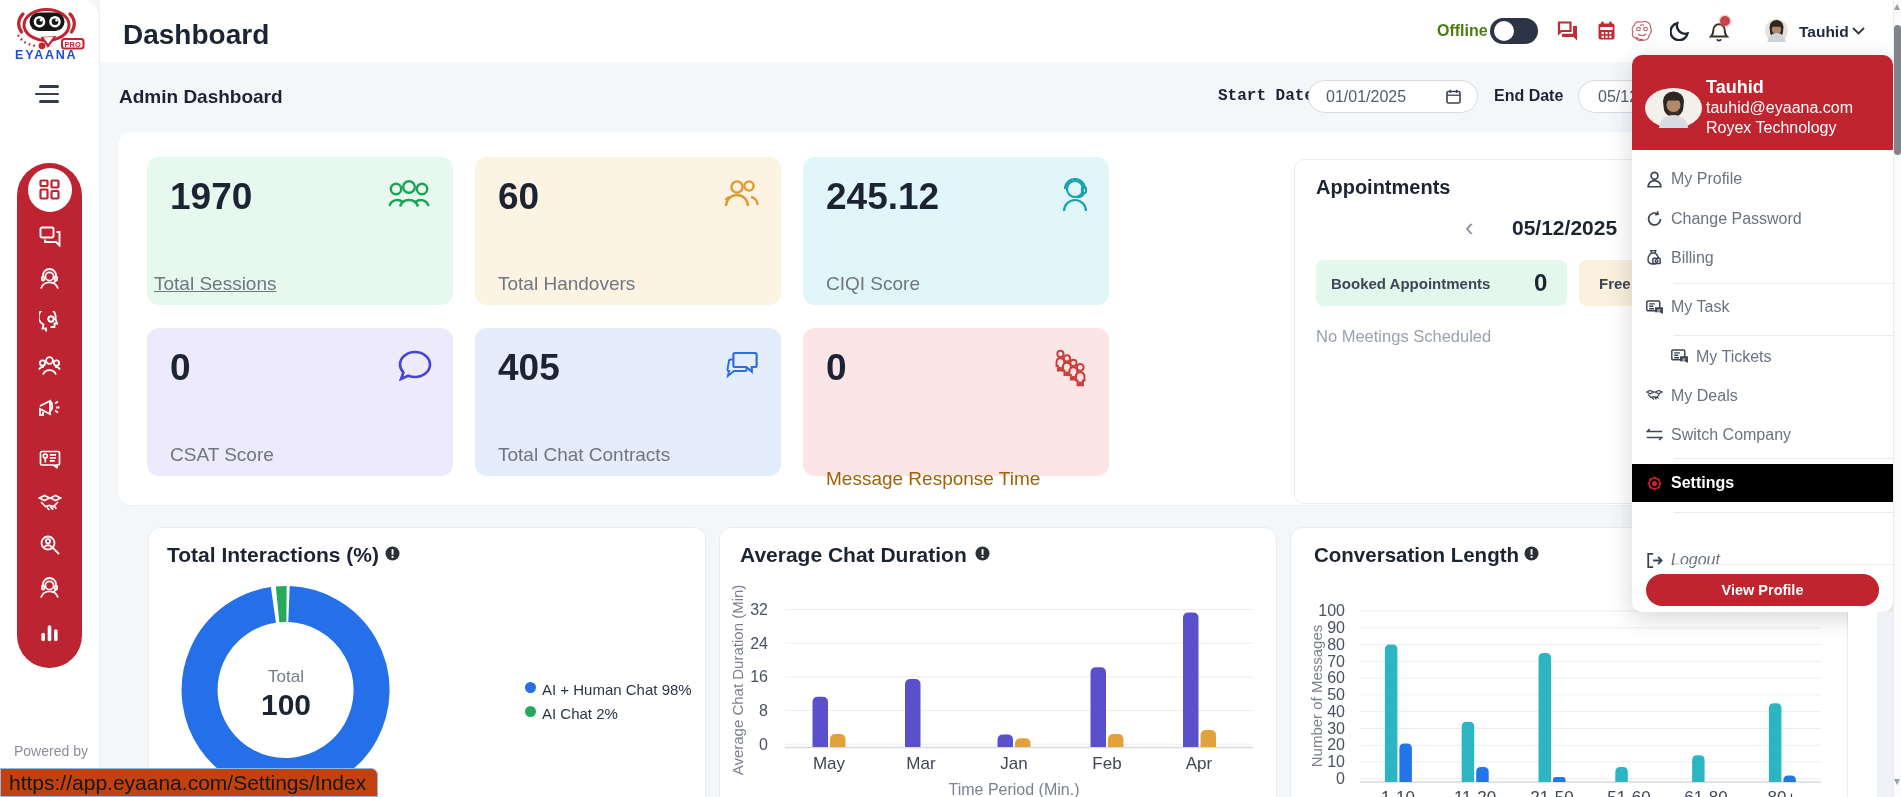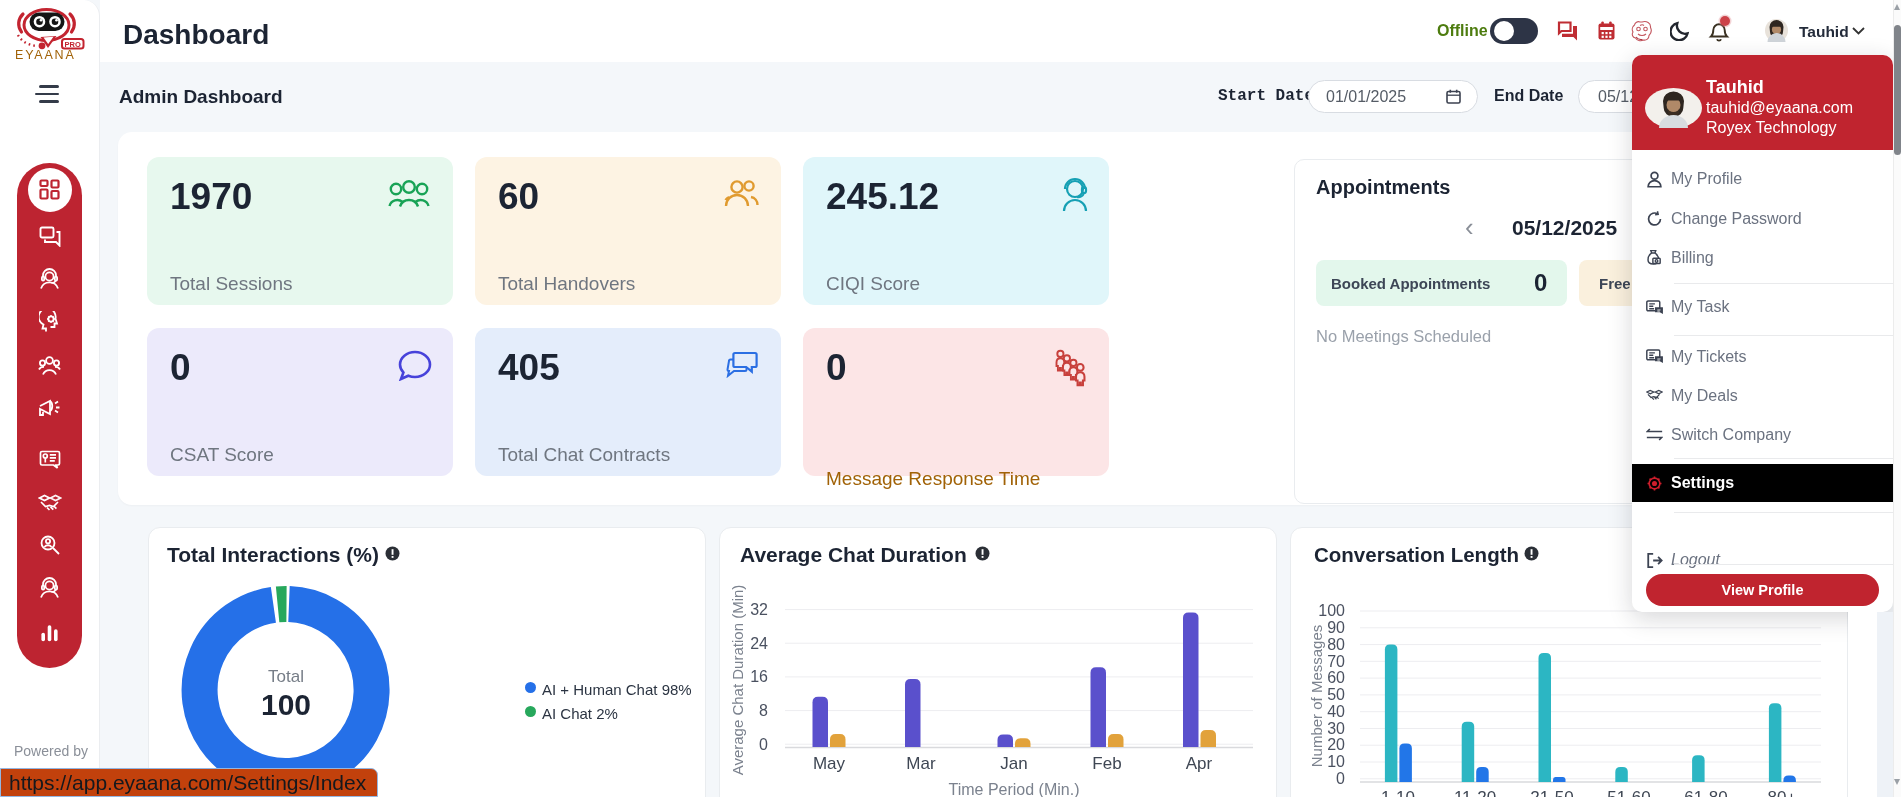--- a/index.html
+++ b/index.html
@@ -36,21 +36,21 @@
 <div class="abs ttl" style="left:1494px;top:87px;font-size:16px;">End Date</div>
 <div class="abs" style="left:1578px;top:80px;width:270px;height:33px;background:#fff;border:1px solid #d8dce2;border-radius:17px;"></div>
 <div class="abs" style="left:1598px;top:88px;font-size:16px;color:#555c66;">05/12/2025</div>
 
 
 <div class="abs" style="left:118px;top:132px;width:1759px;height:373px;background:#fff;border-radius:14px;box-shadow:0 1px 2px rgba(0,0,0,0.03);"></div>
 
 
 <div class="abs" style="left:147px;top:157px;width:306px;height:148px;background:#e7f8ee;border-radius:12px;"></div>
 <div class="abs ttl" style="left:170px;top:176px;font-size:37px;">1970</div>
-<div class="abs" style="left:170px;top:273px;font-size:19px;color:#6f7680;">Total Sessions</div>
+<div class="abs" style="left:154px;top:273px;font-size:19px;color:#6f7680;text-decoration:underline;">Total Sessions</div>
 <svg class="abs" style="left:388px;top:180px;" width="42" height="28" viewBox="0 0 42 28" fill="none" stroke="#19a356" stroke-width="2.4">
   <circle cx="8" cy="9" r="5.2"></circle>
     <circle cx="21" cy="7" r="5.8"></circle>
     <circle cx="34" cy="9" r="5.2"></circle>
   <path d="M1.5 26 A 8 8 0 0 1 14.5 22"></path>
     <path d="M12 26.5 A 9.5 9.5 0 0 1 30 26.5"></path>
     <path d="M27.5 22 A 8 8 0 0 1 40.5 26"></path>
 </svg>
 
 <div class="abs" style="left:475px;top:157px;width:306px;height:148px;background:#fdf3e3;border-radius:12px;"></div>
@@ -254,21 +254,21 @@
     <circle cx="27.5" cy="15.7" r="3.3" fill="#151515"></circle>
     <circle cx="29" cy="14.2" r="1.3" fill="#fff"></circle>
   <circle cx="43" cy="15.7" r="5.8" fill="#fff"></circle>
     <circle cx="43" cy="15.7" r="3.3" fill="#151515"></circle>
     <circle cx="44.5" cy="14.2" r="1.3" fill="#fff"></circle>
   <path d="M 6 29 Q 11 38.5 25 40" stroke="#c32430" stroke-width="2.4" fill="none" stroke-dasharray="1.6 3.2"></path>
   <circle cx="30" cy="39.8" r="3.4" fill="#c32430"></circle>
   <rect x="50" y="33" width="21.5" height="9.5" rx="2.5" fill="#fff" stroke="#c32430" stroke-width="2"></rect>
   <text x="60.7" y="40.7" text-anchor="middle" font-size="7.5" font-weight="bold" fill="#c32430" font-family="Liberation Sans, sans-serif">PRO</text>
 </svg>
-<div class="abs" style="left:15px;top:48px;width:71px;font-size:12.5px;font-weight:400;color:#a16207;letter-spacing:1.8px;">EYAANA</div>
+<div class="abs" style="left:15px;top:48px;width:71px;font-size:12.5px;font-weight:700;color:#1d4ed8;letter-spacing:1.8px;">EYAANA</div>
 
 
 <div class="abs" style="left:39px;top:85px;width:20px;height:2.6px;background:#343b49;border-radius:2px;"></div>
 <div class="abs" style="left:35px;top:92.7px;width:24px;height:2.6px;background:#343b49;border-radius:2px;"></div>
 <div class="abs" style="left:39px;top:100.4px;width:20px;height:2.6px;background:#343b49;border-radius:2px;"></div>
 
 
 <div class="abs" style="left:17px;top:163px;width:65px;height:505px;background:#bd2431;border-radius:33px;"></div>
 <div class="abs" style="left:27.5px;top:167.5px;width:44px;height:44px;background:#fff;border-radius:50%;"></div>
 <svg class="abs" style="left:39px;top:179px;" width="21" height="21" viewBox="0 0 21 21" fill="none" stroke="#bd2431" stroke-width="2.2">
@@ -439,21 +439,21 @@
 <div class="mi" style="top:295px;">
   <svg width="21" height="19" viewBox="0 0 21 19" fill="none" stroke="#3c4352" stroke-width="1.8">
       <rect x="1" y="1.5" width="16" height="12" rx="1.5"></rect>
       <path d="M 4 5 h 7 M 4 8 h 5 M 4 11 h 6"></path>
       <path d="M 12 10 h 8 v 6 l -2.5 -1.5 h -5.5 Z" fill="#3c4352"></path>
       <path d="M 14 12.5 h 4 M 14 14 h 3" stroke="#fff" stroke-width="0.9"></path>
     </svg>
   My Task
 </div>
 <div class="dvd" style="top:335px;"></div>
-<div class="mi" style="top:344.5px;">
+<div class="mi" style="top:344.5px;margin-left:25px;">
   <svg width="21" height="19" viewBox="0 0 21 19" fill="none" stroke="#3c4352" stroke-width="1.8">
       <rect x="1" y="1.5" width="16" height="12" rx="1.5"></rect>
       <path d="M 4 5 h 7 M 4 8 h 5 M 4 11 h 6"></path>
       <path d="M 12 10 h 8 v 6 l -2.5 -1.5 h -5.5 Z" fill="#3c4352"></path>
       <path d="M 14 12.5 h 4 M 14 14 h 3" stroke="#fff" stroke-width="0.9"></path>
     </svg>
   My Tickets
 </div>
 <div class="mi" style="top:383.5px;">
   <svg width="22" height="17" viewBox="0 0 22 17" fill="none" stroke="#3c4352" stroke-width="1.6">

